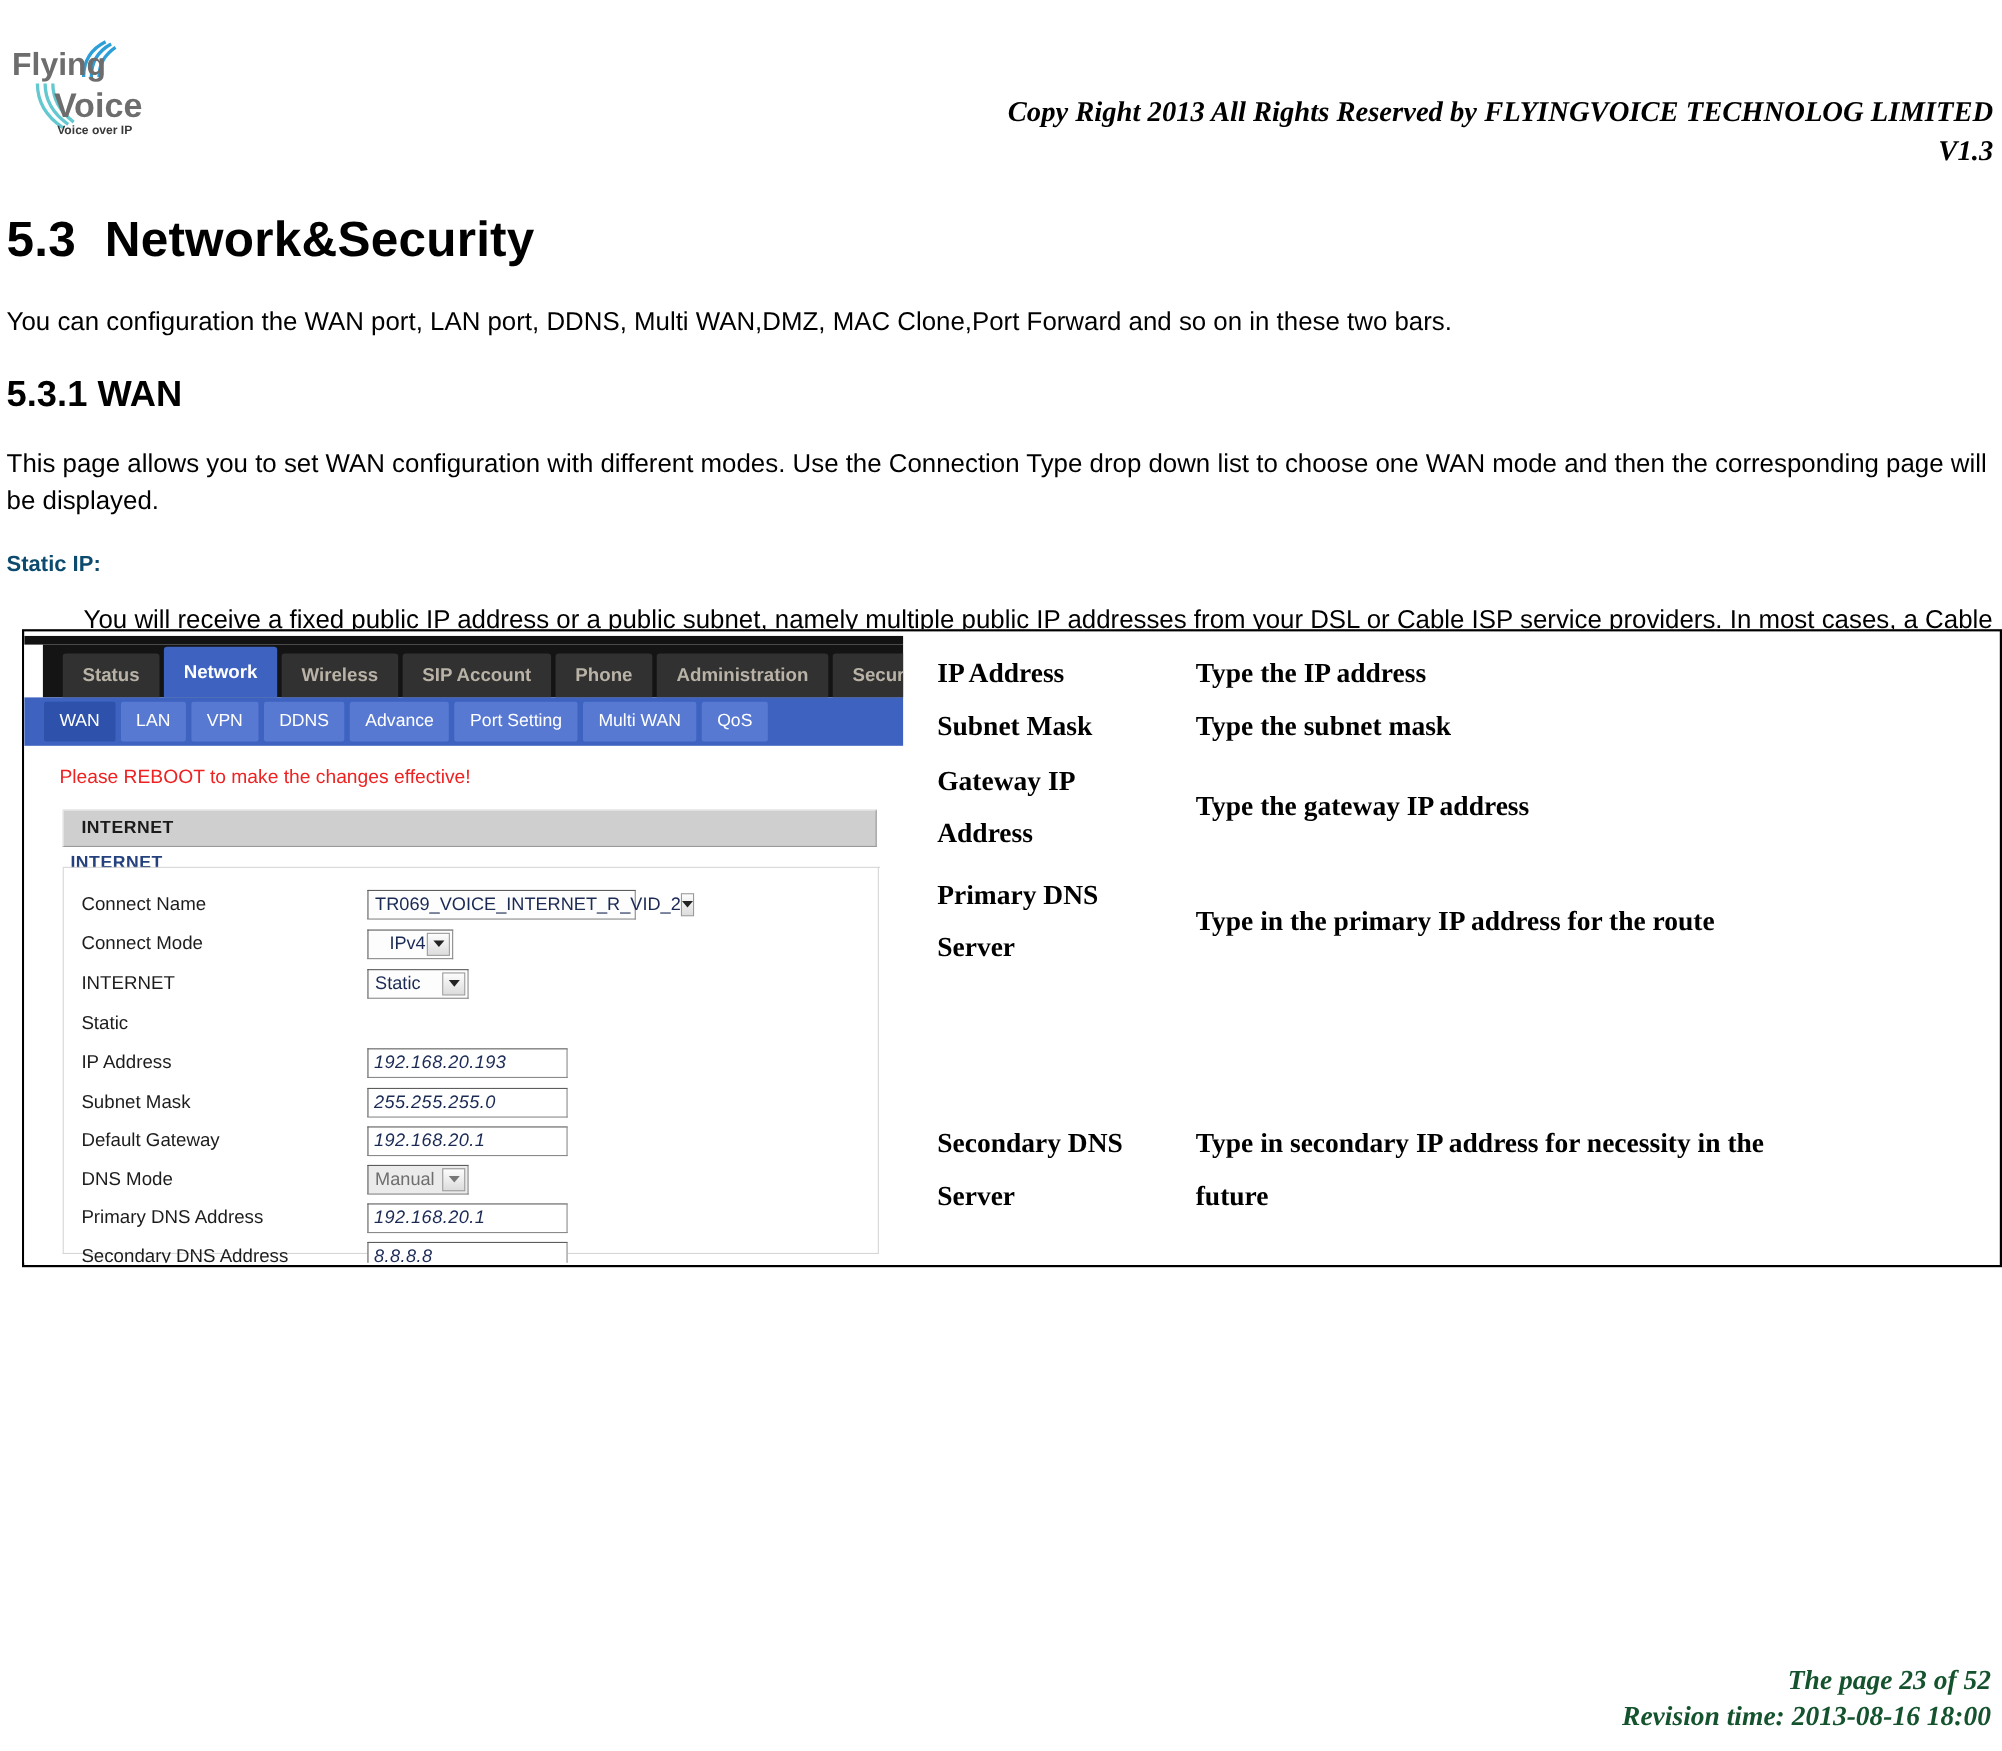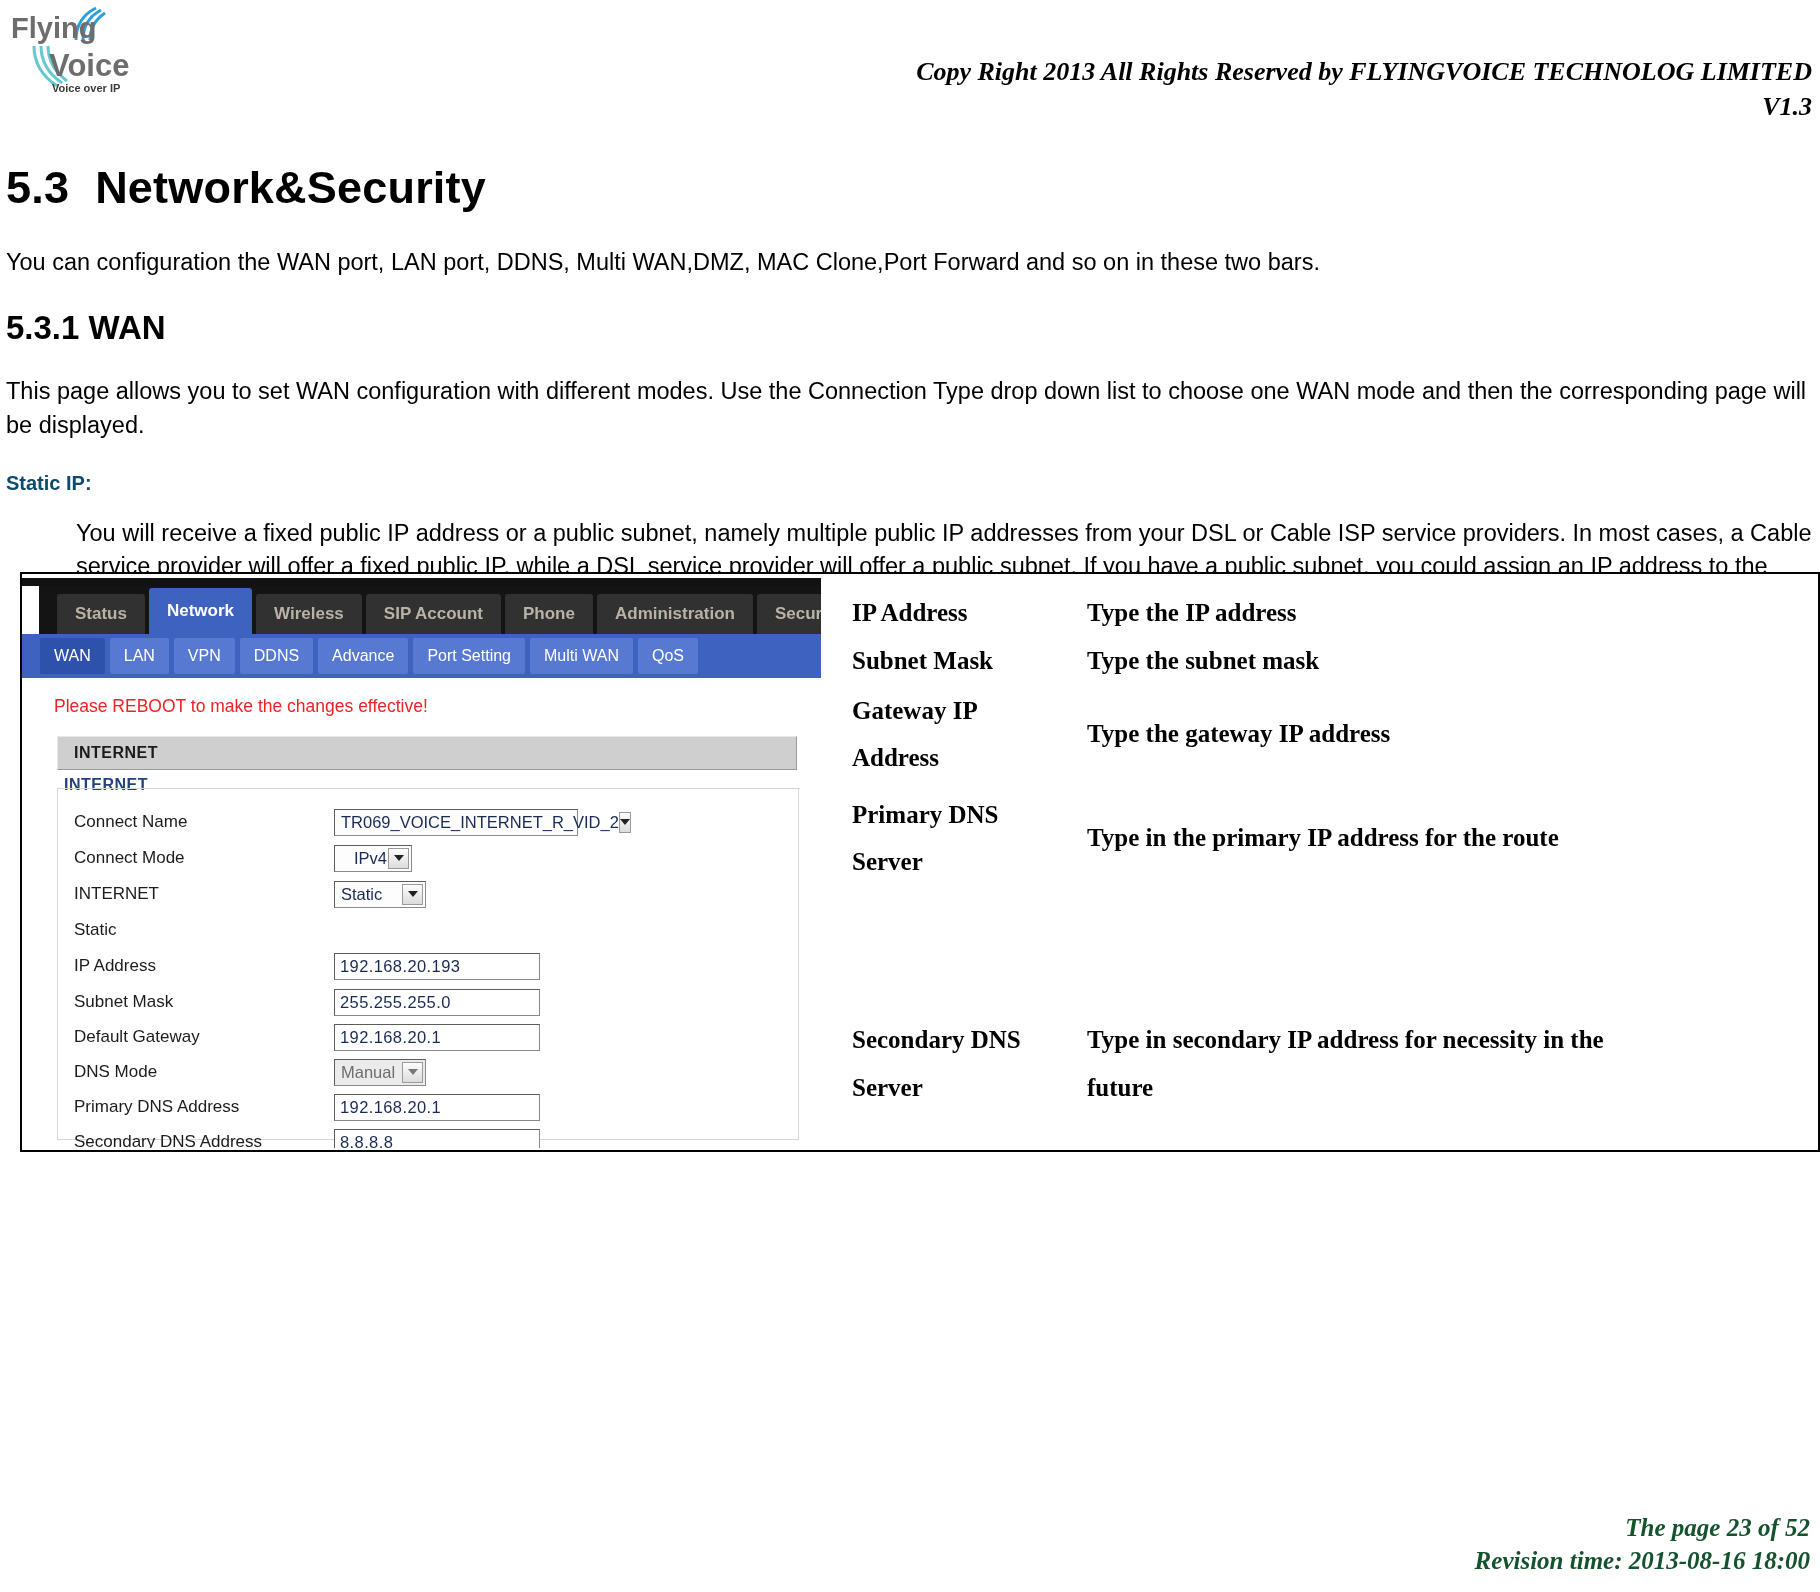--- a/index.html
+++ b/index.html
@@ -6,21 +6,21 @@
   html, body { margin:0; padding:0; }
   body {
     width:1820px; height:1592px;
     background:#ffffff;
     font-family:"Liberation Sans", sans-serif;
     position:relative;
     overflow:hidden;
   }
 
   
-  .page-header { position:relative; height:140px; }
+  .page-header { position:relative; height:140px;margin-top:30px; }
   .logo { position:absolute; left:10px; top:6px; width:130px; height:92px; }
   .logo svg { display:block; }
   .hdr-text {
     position:absolute; right:8px; top:54px; width:1180px;
     text-align:right;
     font-family:"Liberation Serif", serif;
     font-weight:bold; font-style:italic;
     font-size:26px; color:#000; line-height:1.35;
   }
   .hdr-ver { display:block; }
@@ -188,21 +188,21 @@
     border-top-color:#5d5d5d;
     border-left-color:#5d5d5d;
     background:#fff;
     display:flex; align-items:center;
     padding:0 5px;
     font-family:"Liberation Sans", sans-serif;
     font-size:16.5px;
     color:#1b2a55;
     letter-spacing:.4px;
   }
-  .w-ip   { width:206px; }
+  .w-ip   { width:182px;font-style:italic; }
   .fsel {
     height:27px;
     border:1px solid #8a8a8a;
     border-top-color:#5d5d5d;
     border-left-color:#5d5d5d;
     background:#fdfdfd;
     display:flex; align-items:center; justify-content:space-between;
     padding:0 2px 0 6px;
     font-family:"Liberation Sans", sans-serif;
     font-size:16.5px;

